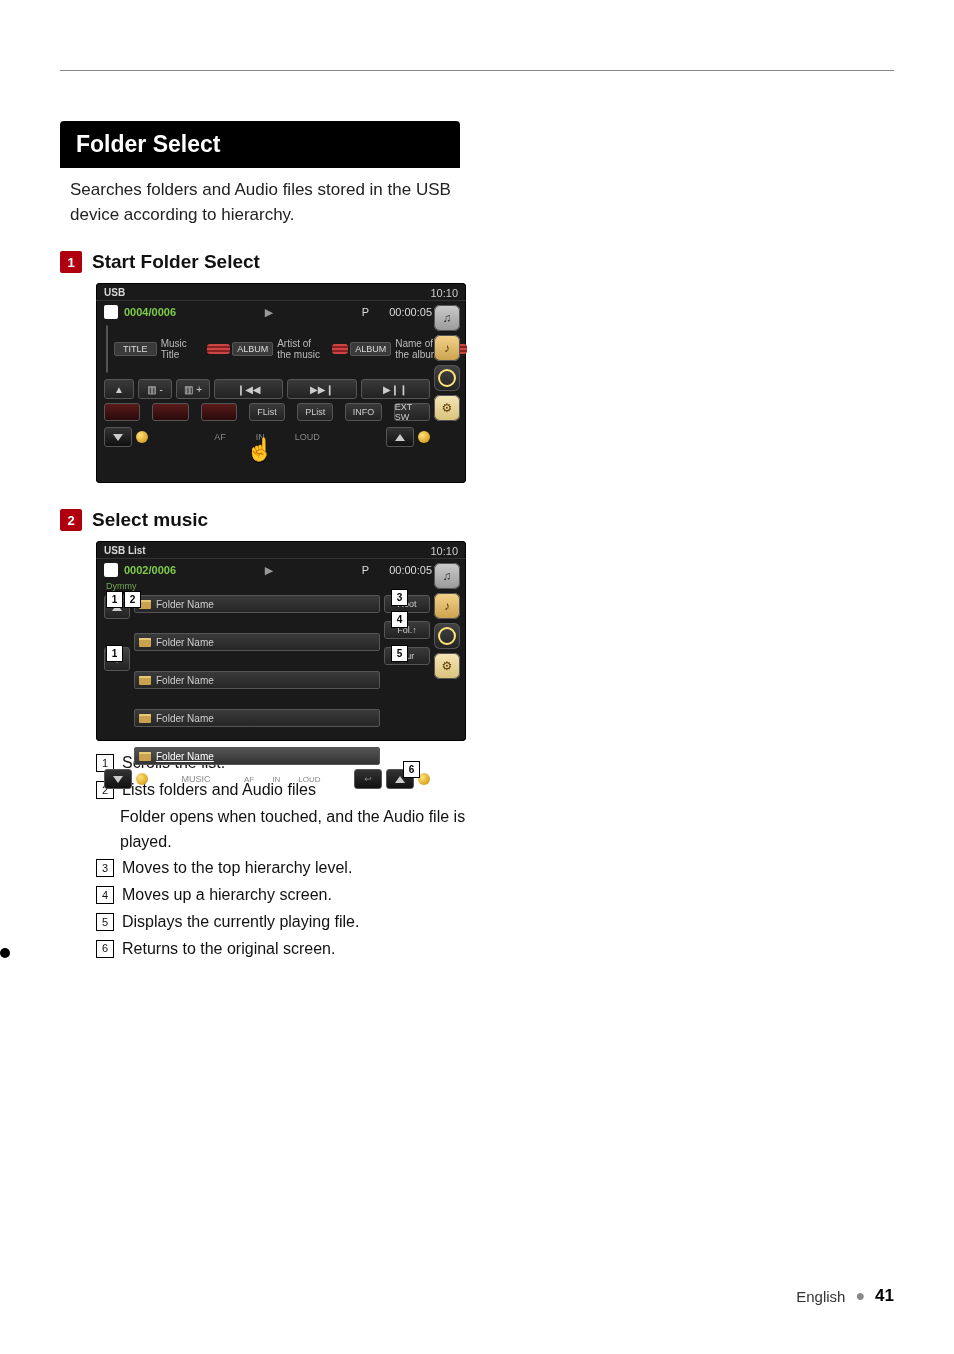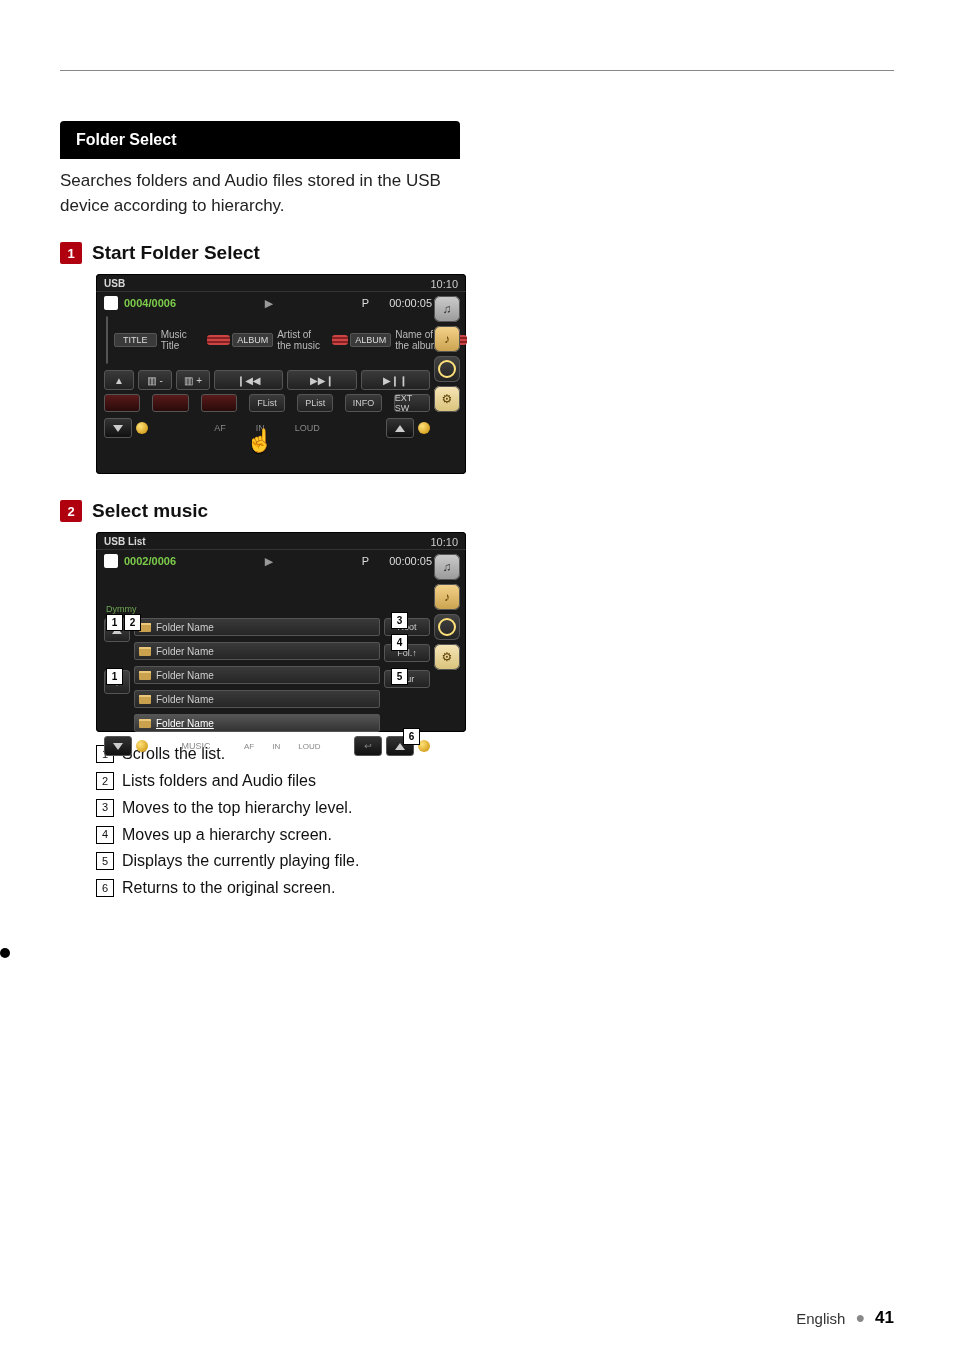--- a/index.html
+++ b/index.html
@@ -30,29 +30,29 @@
     background: #000;
     border-radius: 50%;
   }
   .content {
     width: 430px;
   }
   .section-bar {
     background: #000;
     color: #fff;
     font-weight: bold;
-    font-size: 16px;
+    font-size: 23px;
     padding: 10px 14px 10px 16px;
     border-radius: 4px 4px 0 0;
     width: 370px;
   }
   .section-desc {
     font-size: 17px;
     line-height: 1.45;
-    margin: 10px 0 24px 0;
+    margin: 10px 0 24px 10px;
     color: #222;
   }
   .step-row {
     display: flex;
     align-items: center;
     gap: 10px;
     margin: 14px 0 10px 0;
   }
   .step-num {
     background: #b00010;
@@ -178,21 +178,21 @@
   .tri-down{width:0;height:0;border-left:5px solid transparent;border-right:5px solid transparent;border-top:7px solid #ccc;}
   .tri-up{width:0;height:0;border-left:5px solid transparent;border-right:5px solid transparent;border-bottom:7px solid #ccc;}
   .orb{width:12px;height:12px;border-radius:50%;background:radial-gradient(circle at 35% 35%,#ffe27a,#c88a00);}
 
   
   .list-area {
     display:flex;gap:4px;padding:2px 36px 2px 8px;
   }
   .scroll-col{display:flex;flex-direction:column;gap:28px;align-items:center;}
   .scroll-btn{width:24px;height:22px;border:1px solid #555;border-radius:3px;background:linear-gradient(#444,#222);display:flex;align-items:center;justify-content:center;}
-  .list-col{flex:1;display:flex;flex-direction:column;gap:6px;}
+  .list-col{flex:1;display:flex;flex-direction:column;gap:20px;}
   .list-row{height:16px;background:linear-gradient(#3a3a3a,#262626);border:1px solid #555;border-radius:2px;display:flex;align-items:center;gap:5px;padding:0 4px;color:#cfcfcf;font-size:10px;}
   .row-selected{background:linear-gradient(#555,#333);color:#fff;text-decoration:underline;}
   .fold-icon{width:12px;height:9px;background:#caa24f;border-radius:1px;box-shadow:inset 0 2px 0 #e9c878;}
   .right-col{display:flex;flex-direction:column;gap:8px;align-items:flex-start;}
   .mini-btn{height:16px;width:44px;border:1px solid #555;border-radius:3px;background:linear-gradient(#3a3a3a,#222);color:#ccc;display:flex;align-items:center;justify-content:center;font-size:9px;}
 
   .cb{
     display:inline-flex;align-items:center;justify-content:center;
     width:15px;height:15px;border:1px solid #000;font-size:10px;
     background:#fff;color:#000;font-weight:bold;vertical-align:middle;
@@ -209,21 +209,21 @@
   .legend-row{display:flex;gap:8px;margin-bottom:2px;}
   .legend-num{
     width:16px;height:16px;border:1px solid #000;display:flex;align-items:center;justify-content:center;
     font-size:11px;flex-shrink:0;margin-top:3px;
   }
   .legend-text{flex:1;}
 
   .page-footer{
     position:absolute;
     right:60px;
-    bottom:26px;
+    bottom:48px;
     font-size:15px;
     color:#333;
     display:flex;align-items:center;gap:10px;
   }
   .page-footer .dot{color:#888;font-size:16px;}
   .page-footer .pn{font-weight:bold;color:#000;font-size:17px;}
 </style>
 </head>
 <body>
 
@@ -338,21 +338,21 @@
       <div class="track-bar">
         <span style="width:14px;height:14px;background:#fff;display:inline-block;border-radius:2px;"></span>
         <span class="green">0002/0006</span>
         <span style="flex:1"></span>
         <span class="play-sym">▶</span>
         <span style="flex:1"></span>
         <span>P</span>
         <span style="width:8px"></span>
         <span>00:00:05</span>
       </div>
-      <div style="padding:0 8px 2px 10px;font-size:9px;color:#6fa653;margin-top:32px;">Dymmy</div>
+      <div style="padding:0 8px 2px 10px;font-size:9px;color:#6fa653;">Dymmy</div>
 
       <div class="list-area" style="position:relative;">
         <span class="cb cb-abs" style="left:10px;top:-2px;">1</span>
         <span class="cb cb-abs" style="left:28px;top:-2px;">2</span>
         <span class="cb cb-abs" style="right:54px;top:-4px;">3</span>
         <span class="cb cb-abs" style="right:54px;top:18px;">4</span>
         <span class="cb cb-abs" style="right:54px;top:52px;">5</span>
         <span class="cb cb-abs" style="left:10px;top:52px;">1</span>
 
         <div class="scroll-col">
@@ -421,20 +421,24 @@
     <div class="legend">
       <div class="legend-row">
           <div class="legend-num">1</div>
           <div class="legend-text">Scrolls the list.</div>
         </div>
       <div class="legend-row">
           <div class="legend-num">2</div>
           <div class="legend-text">Lists folders and Audio files</div>
         </div>
       <div class="legend-row">
+          <div style="width:16px"></div>
+          <div class="legend-text">Folder opens when touched, and the Audio file is played.</div>
+        </div>
+      <div class="legend-row">
           <div class="legend-num">3</div>
           <div class="legend-text">Moves to the top hierarchy level.</div>
         </div>
       <div class="legend-row">
           <div class="legend-num">4</div>
           <div class="legend-text">Moves up a hierarchy screen.</div>
         </div>
       <div class="legend-row">
           <div class="legend-num">5</div>
           <div class="legend-text">Displays the currently playing file.</div>

